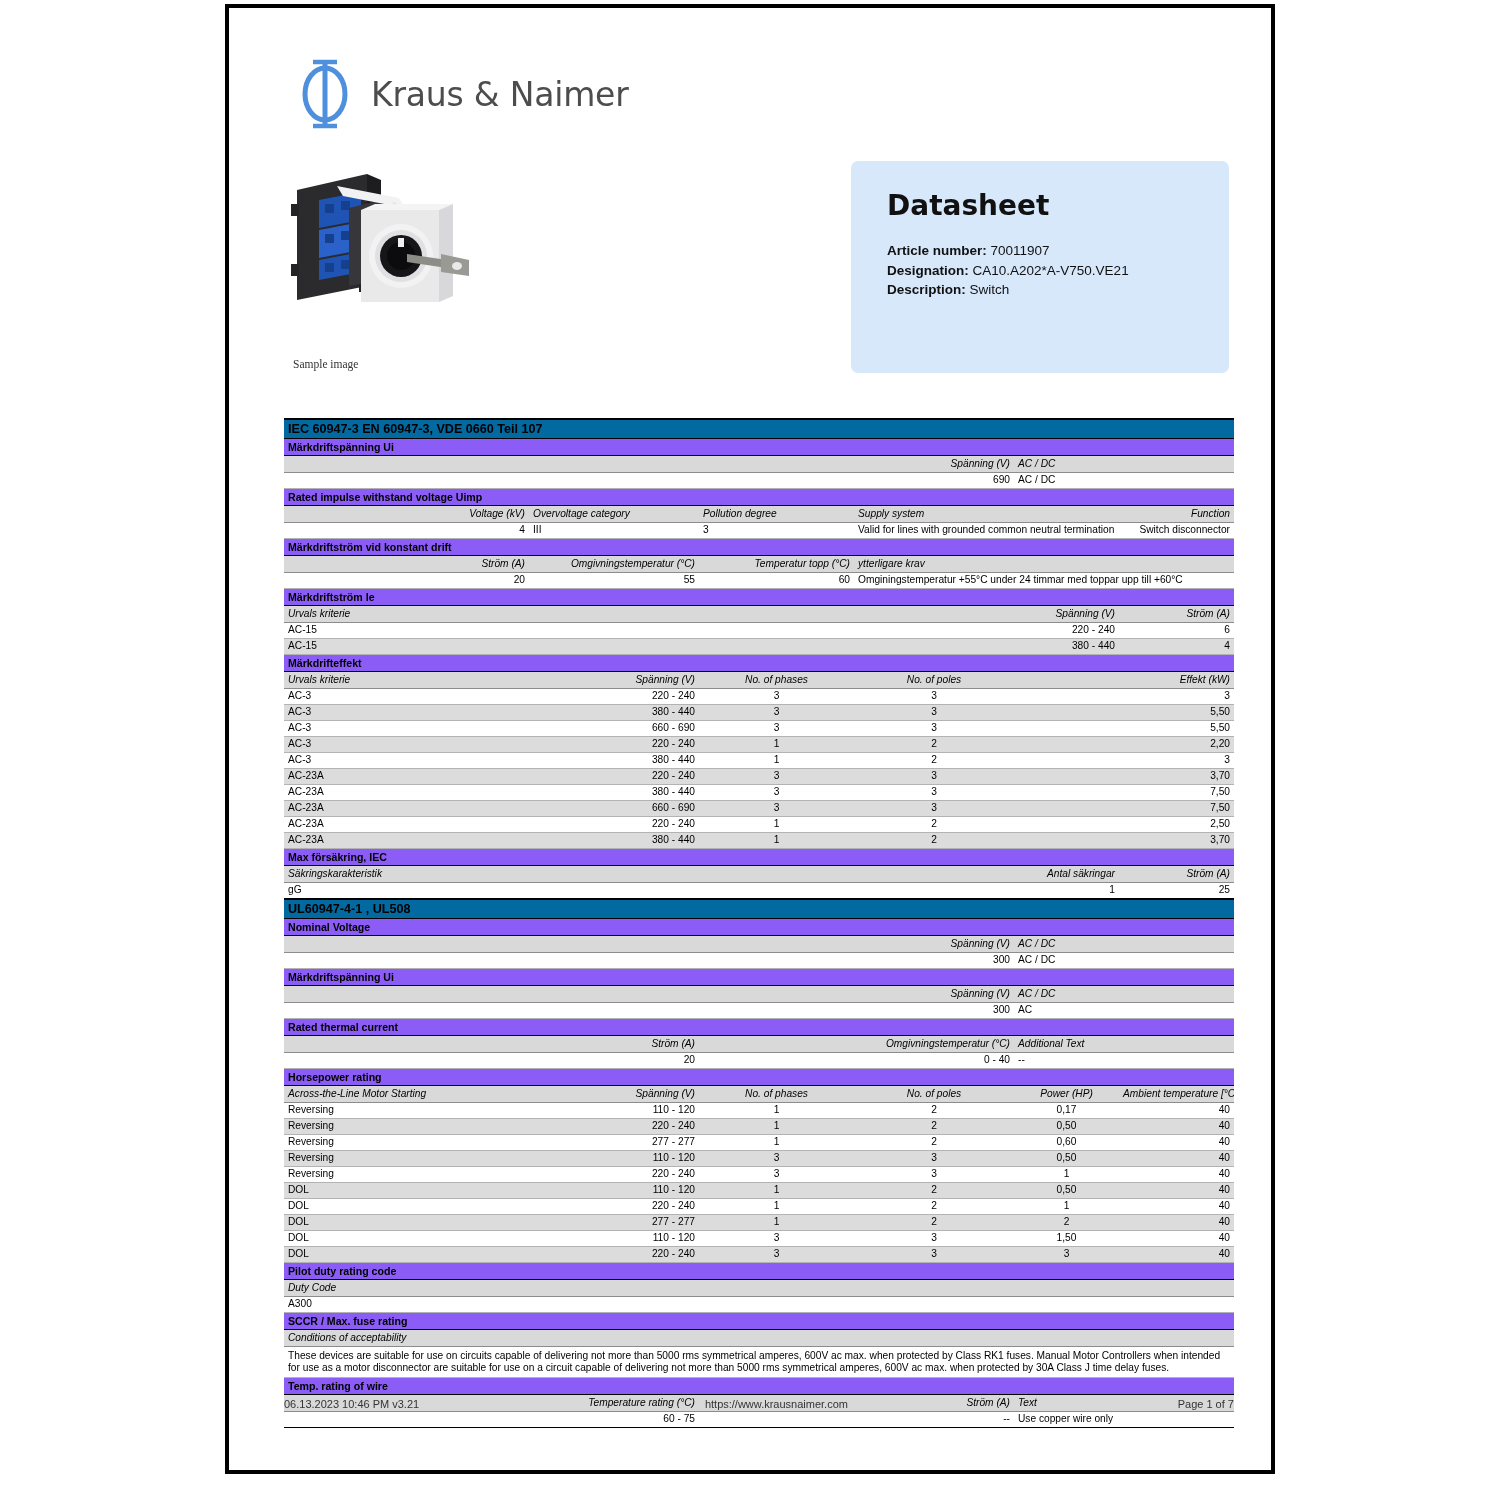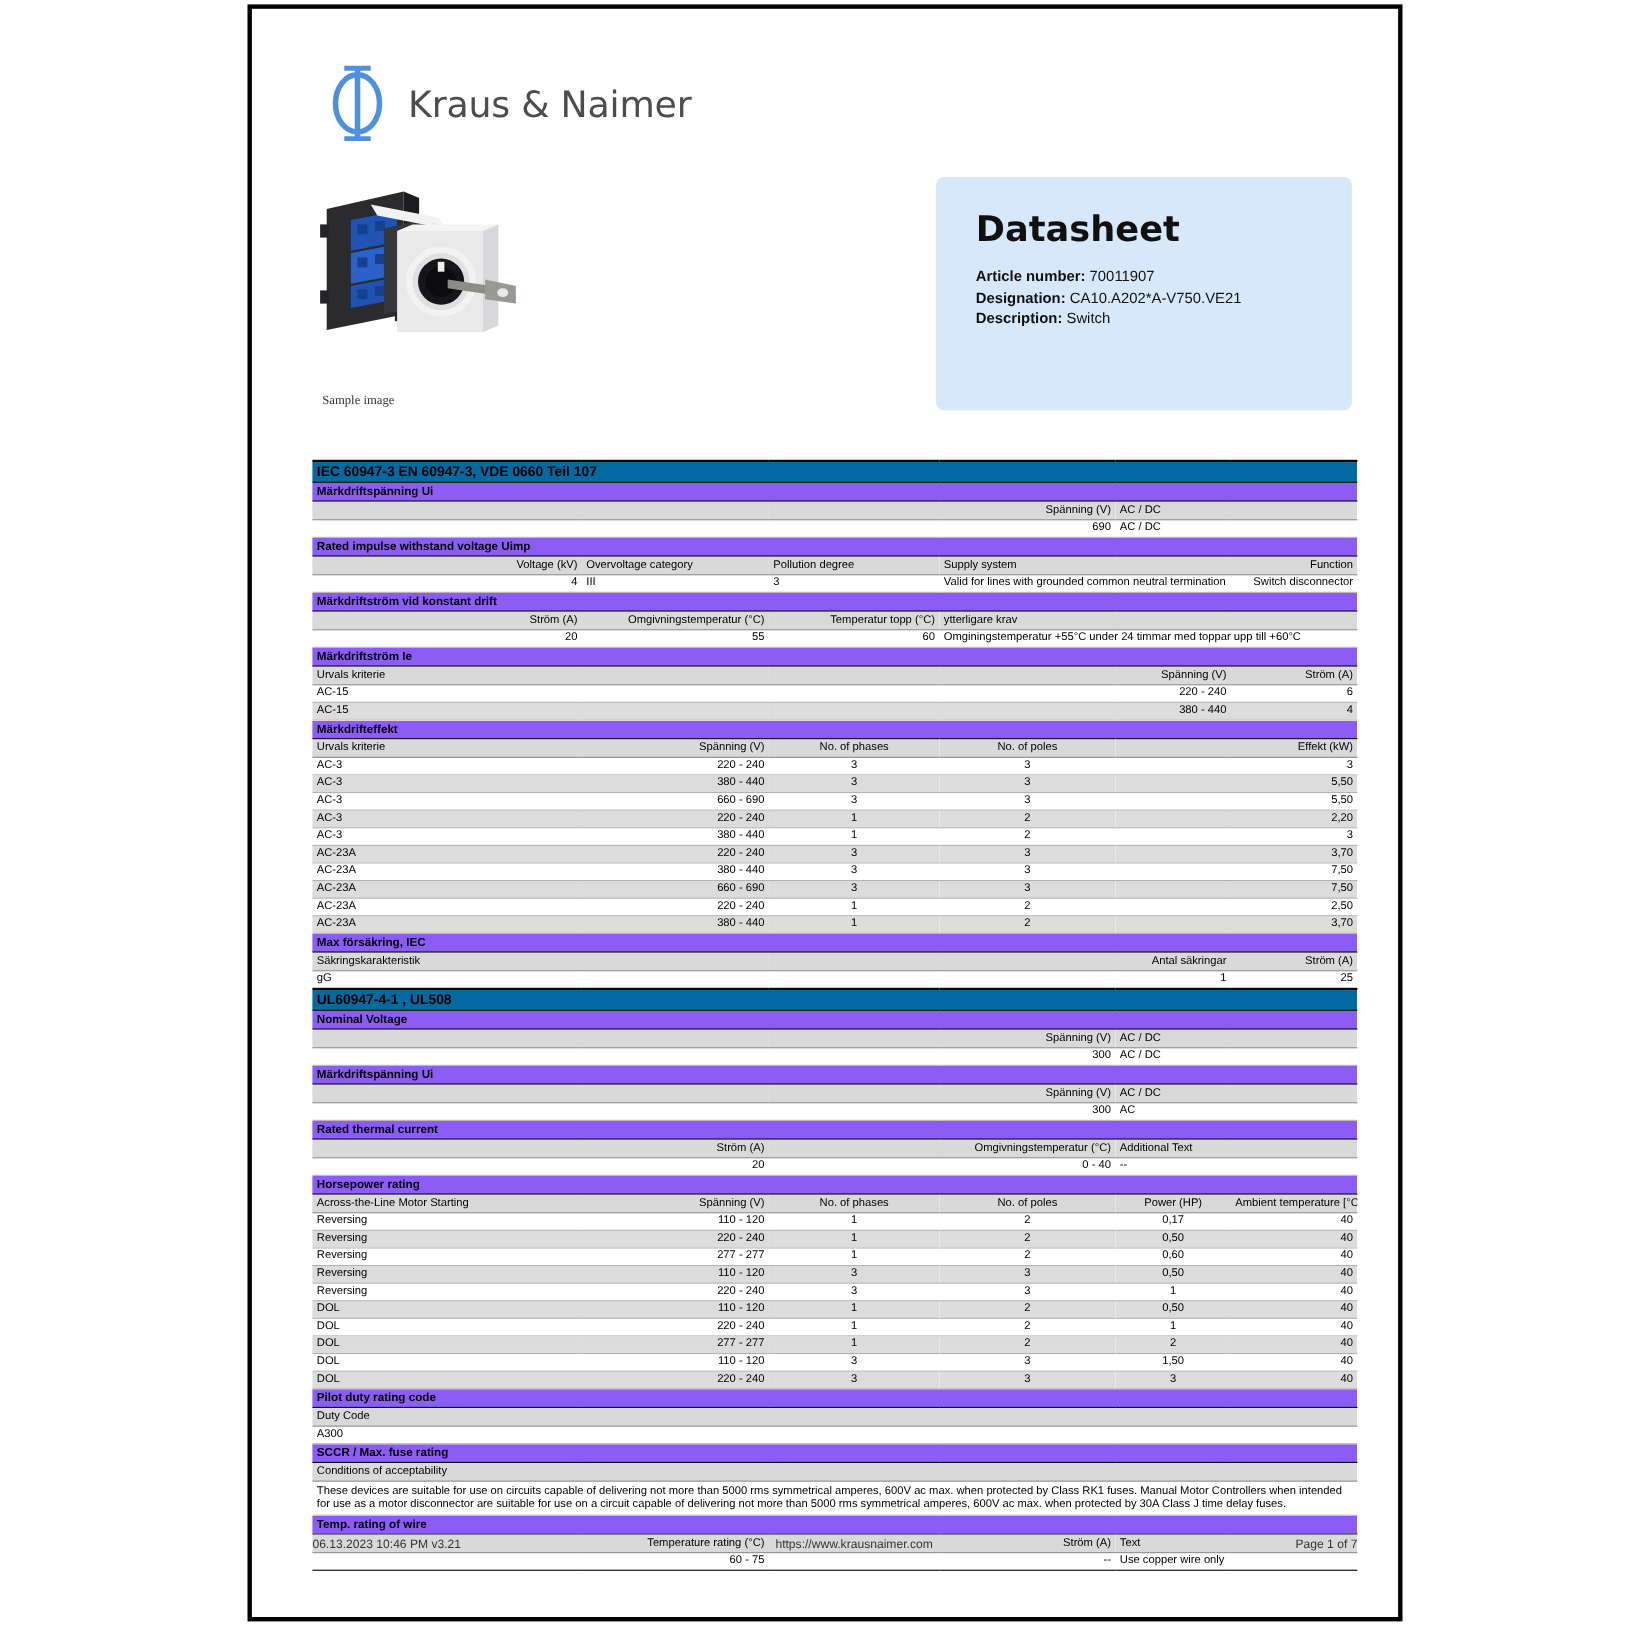--- a/index.html
+++ b/index.html
@@ -68,21 +68,21 @@
     top: 153px;
     width: 378px;
     height: 212px;
     background: #d8e8fb;
     border-radius: 7px;
   }
   .ds-title {
     position: absolute;
     left: 36px;
     top: 28px;
-    font-size: 32px;
+    font-size: 28px;
     font-weight: bold;
     color: #111111;
     font-family: "DejaVu Sans", sans-serif;
   }
   .ds-lines {
     position: absolute;
     left: 36px;
     top: 80px;
     font-size: 13.5px;
     color: #111111;
@@ -126,20 +126,21 @@
     font-weight: bold;
     font-size: 10.6px;
     border-top: 1.6px solid #000;
     border-bottom: 1px solid #000;
     background: #8b5cf6;
     padding-top: 2px;
     padding-bottom: 2px;
   }
   
   tr.hdr > td {
+    font-style: italic;
     background: #d9d9d9;
     border-bottom: 1px solid #8c8c8c;
     padding-top: 2px;
     padding-bottom: 2px;
   }
   tr.d0 > td { background: #ffffff; }
   tr.d1 > td { background: #dcdcdc; }
   tr.d0 > td, tr.d1 > td { border-bottom: 1px solid #b3b3b3; }
   tr.last > td { border-bottom: 1.6px solid #000; }
 

